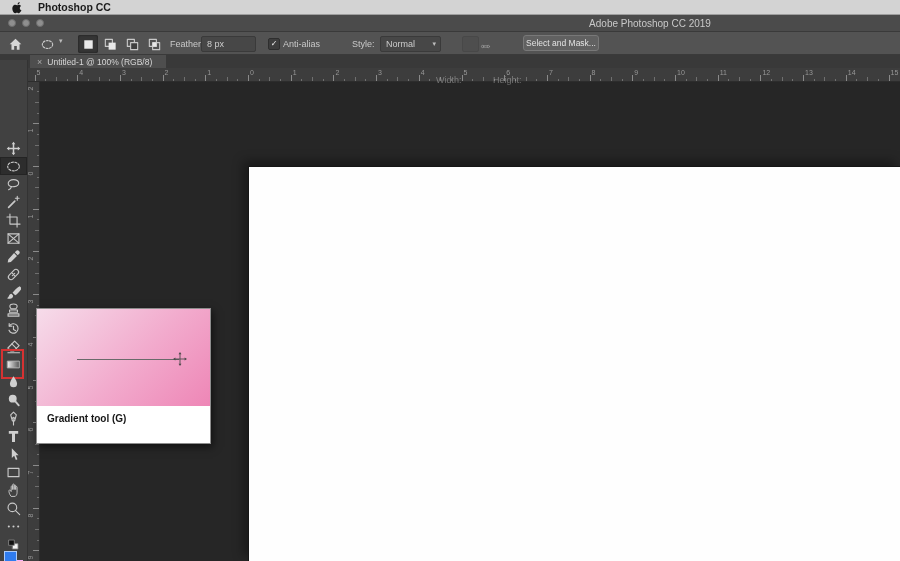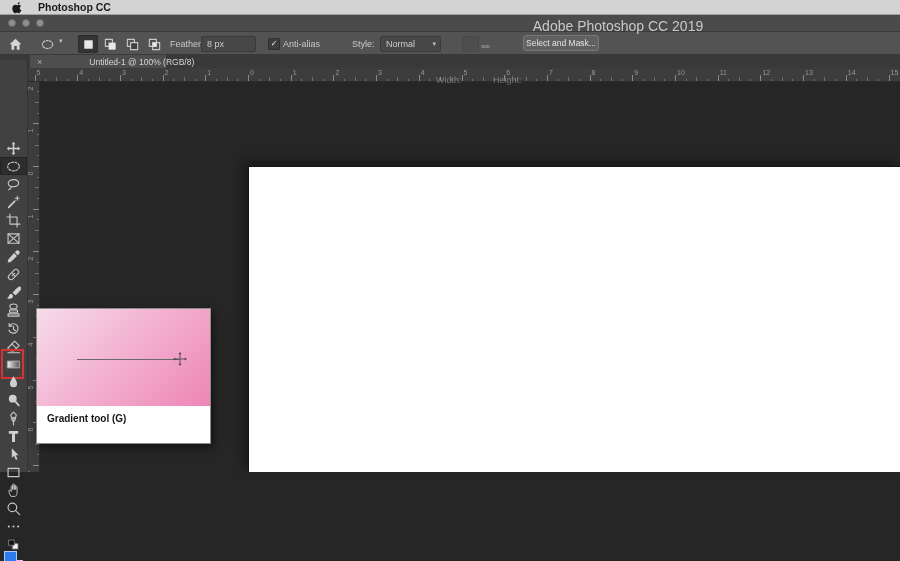--- a/index.html
+++ b/index.html
@@ -1,34 +1,34 @@
 <!DOCTYPE html>
 <html><head>
 <meta charset="utf-8">
 <style>
   html,body{margin:0;padding:0;}
   body{width:900px;height:561px;overflow:hidden;font-family:"Liberation Sans",sans-serif;background:#262626;}
-  .screen{position:relative;width:900px;height:472px;}
+  .screen{position:relative;width:900px;height:561px;}
 
   
   .menubar{position:absolute;left:0;top:0;width:900px;height:15px;background:#d3d3d3;
     display:flex;align-items:center;gap:15px;padding-left:12px;box-sizing:border-box;
     font-size:10.5px;color:#1a1a1a;z-index:30;border-bottom:1px solid #9e9e9e;}
   .menubar .apple{display:flex;align-items:center;}
   .menubar .appname{font-weight:bold;}
   .menubar nav{display:flex;gap:15px;}
   .menubar span{white-space:nowrap;}
 
   
   .titlebar{position:absolute;left:0;top:15px;width:900px;height:16px;background:#4b4b4b;
     border-bottom:1px solid #3a3a3a;z-index:29;}
   .lights{position:absolute;left:8px;top:4px;display:flex;gap:6px;}
   .lights span{width:8px;height:8px;border-radius:50%;background:#8f8f8f;border:1px solid #6d6d6d;box-sizing:border-box;}
-  .wintitle{position:absolute;left:618px;top:3px;transform:translateX(-50%);
-    font-size:14px;color:#c9c9c9;white-space:nowrap;}
+  .wintitle{position:absolute;left:650px;top:3px;transform:translateX(-50%);
+    font-size:10px;color:#c9c9c9;white-space:nowrap;}
 
   
   .optionsbar{position:absolute;left:0;top:31px;width:900px;height:24px;background:#535353;
     border-top:1px solid #616161;border-bottom:1px solid #3a3a3a;box-sizing:border-box;z-index:28;}
   .optionsbar .abs{position:absolute;}
   .ob-label{font-size:9px;color:#c9c9c9;top:7px;white-space:nowrap;}
   .ob-label.disabled{opacity:.45;margin-top:36px;}
   .ob-input{height:14px;background:#474747;border:1px solid #3a3a3a;border-radius:2px;
     font-size:9px;color:#cccccc;line-height:14px;padding-left:5px;box-sizing:content-box;}
   .ob-input.disabled{opacity:.4;}
@@ -40,21 +40,21 @@
   .dropdown{left:380px;top:4px;width:50px;display:flex;justify-content:space-between;align-items:center;padding-right:4px;}
   .dropdown .chev{color:#bdbdbd;font-size:7px;}
   .sam-btn{left:523px;top:3px;width:76px;height:16px;background:#616161;border:1px solid #787878;
     border-radius:3px;font-size:8.5px;color:#e3e3e3;text-align:center;line-height:15px;box-sizing:border-box;}
 
   
   .tabbar{position:absolute;left:0;top:55px;width:900px;height:13px;background:#393939;z-index:20;}
   .tab{position:absolute;left:30px;top:0;width:136px;height:13px;background:#4e4e4e;
     display:flex;align-items:center;gap:5px;padding-left:7px;box-sizing:border-box;}
   .tab .close{font-size:9px;color:#aaaaaa;line-height:10px;}
-  .tab .tabtitle{font-size:8.5px;color:#d6d6d6;white-space:nowrap;margin-left:42px;}
+  .tab .tabtitle{font-size:8.5px;color:#d6d6d6;white-space:nowrap;}
 
   
   .hruler{position:absolute;left:28px;top:68px;width:872px;height:14px;background:#3d3d3d;
     border-bottom:1px solid #2c2c2c;box-sizing:border-box;z-index:15;overflow:hidden;}
   .hruler .tick{position:absolute;bottom:0;width:1px;background:#8a8a8a;}
   .hruler .lab{position:absolute;top:1px;font-size:7px;color:#979797;}
   .vruler{position:absolute;left:28px;top:82px;width:12px;bottom:0;background:#3d3d3d;
     border-right:1px solid #2c2c2c;box-sizing:border-box;z-index:15;overflow:hidden;}
   .vruler .tick{position:absolute;right:0;height:1px;background:#8a8a8a;}
   .vruler .lab{position:absolute;left:1px;font-size:7px;color:#979797;transform:rotate(-90deg);transform-origin:center;}

